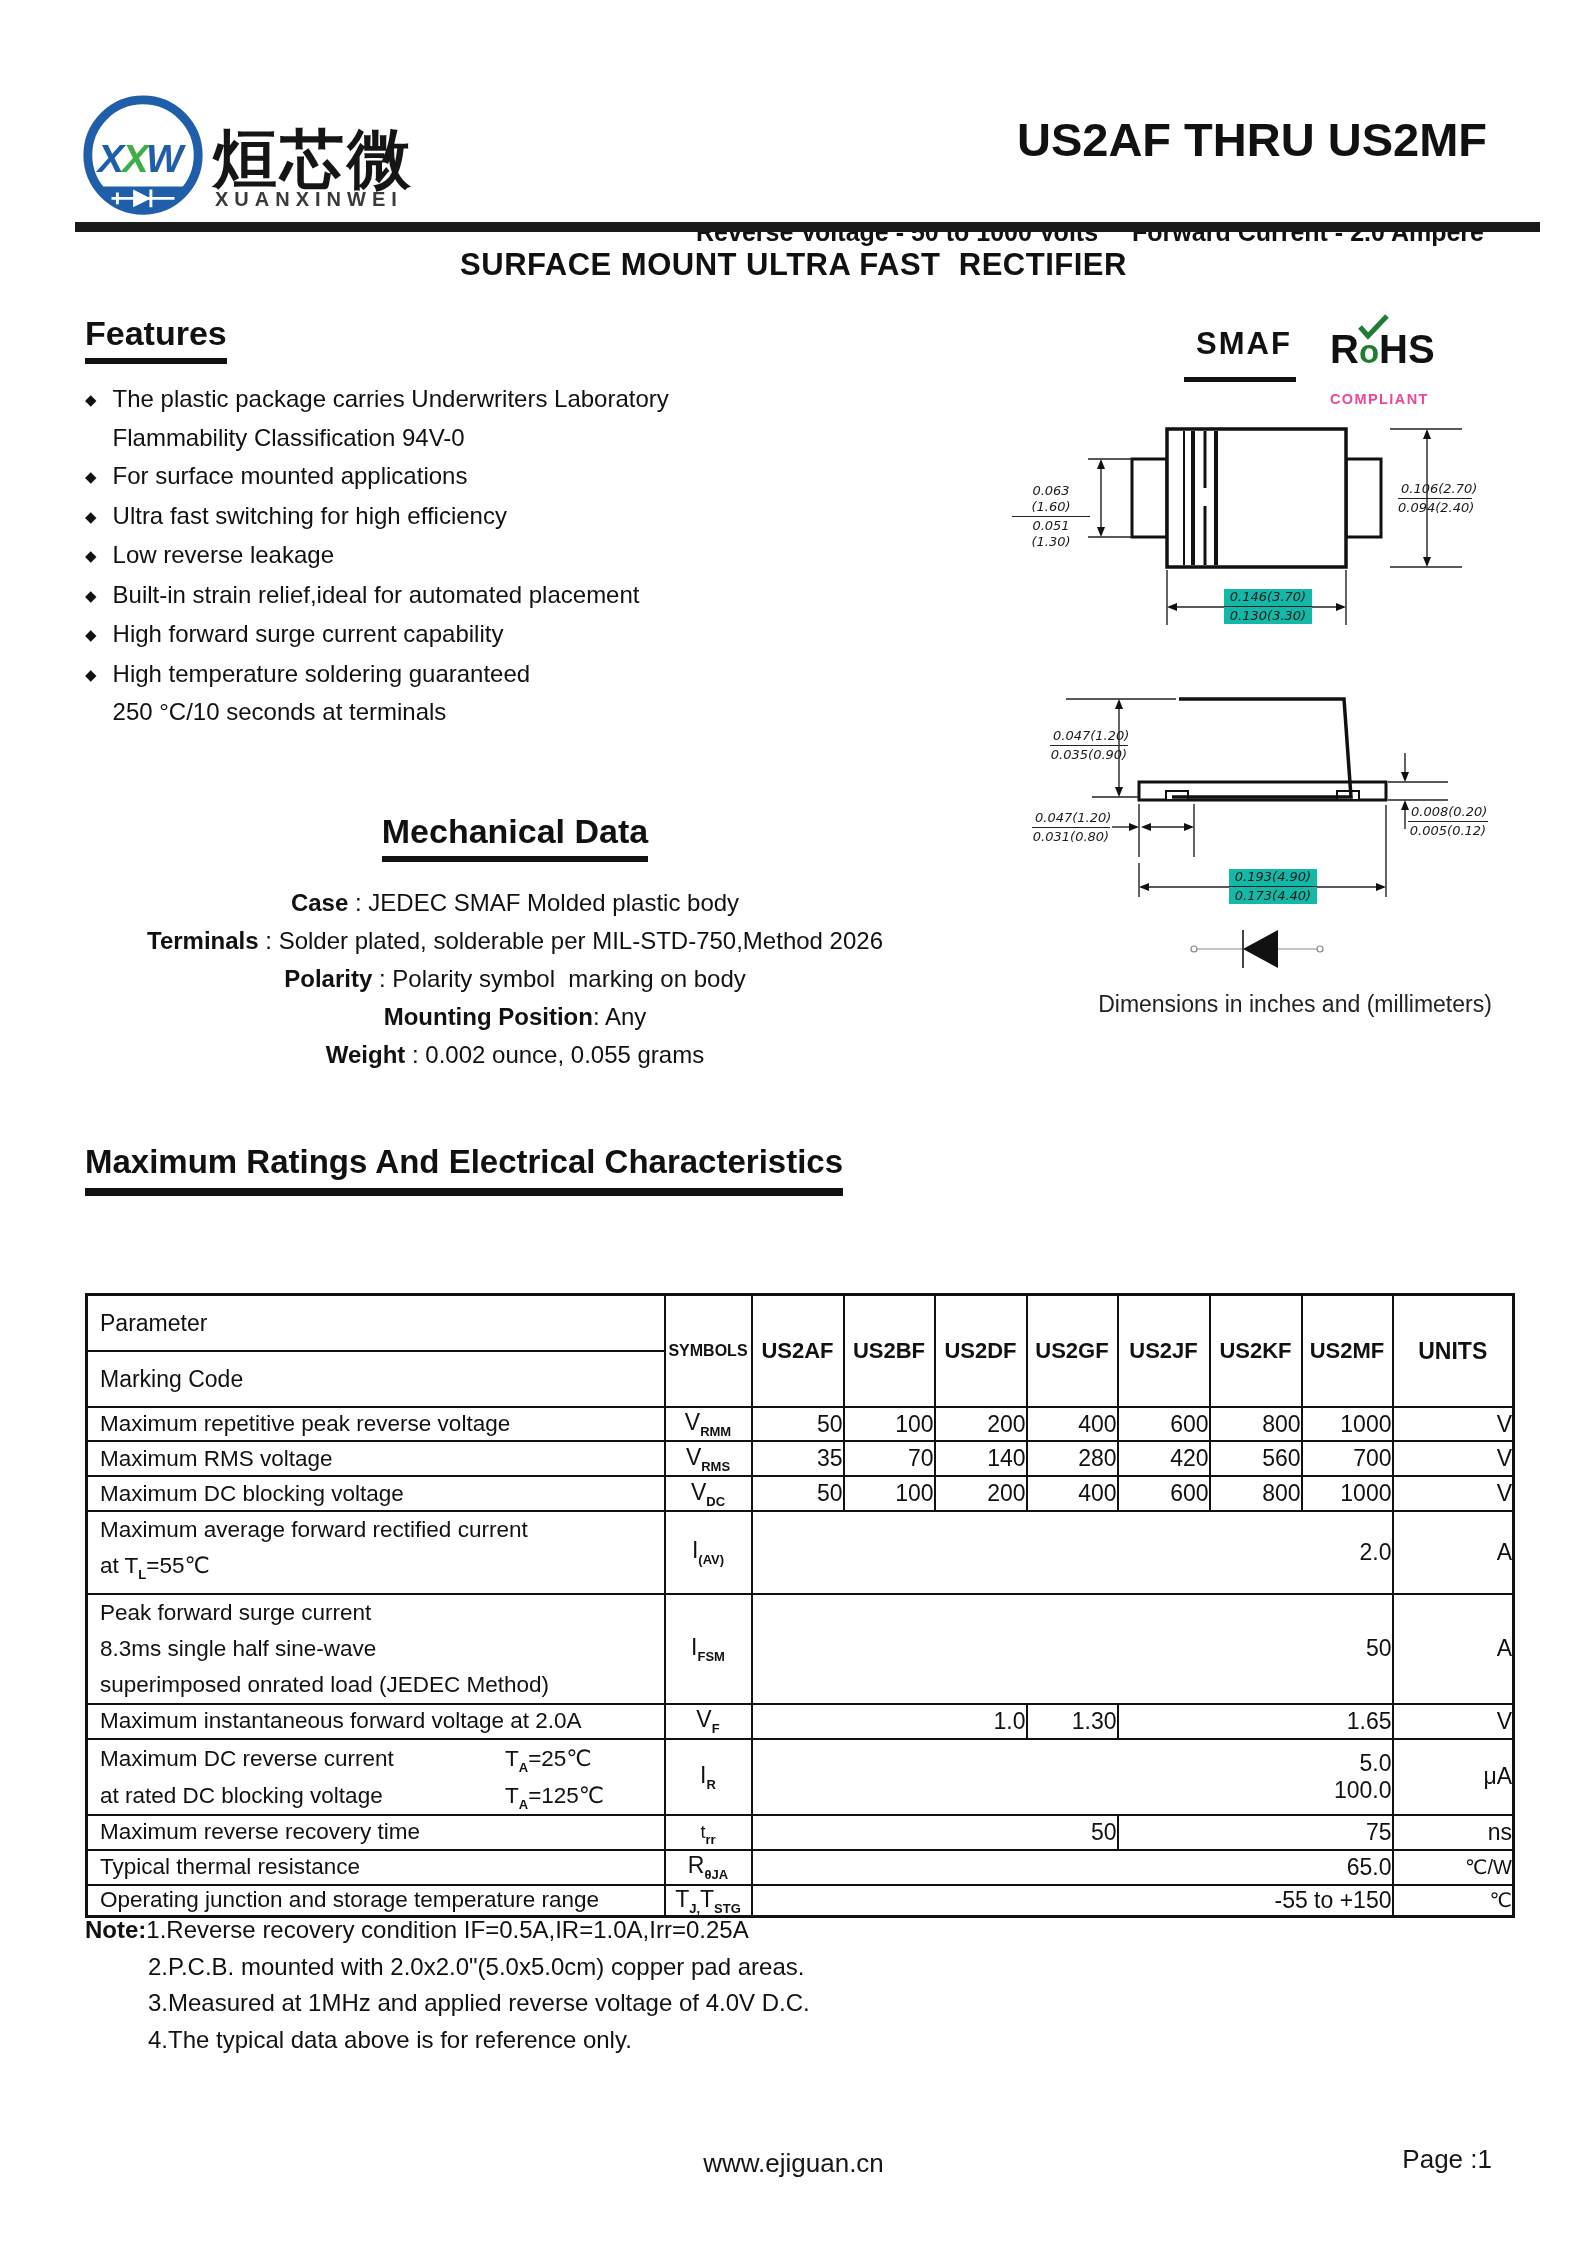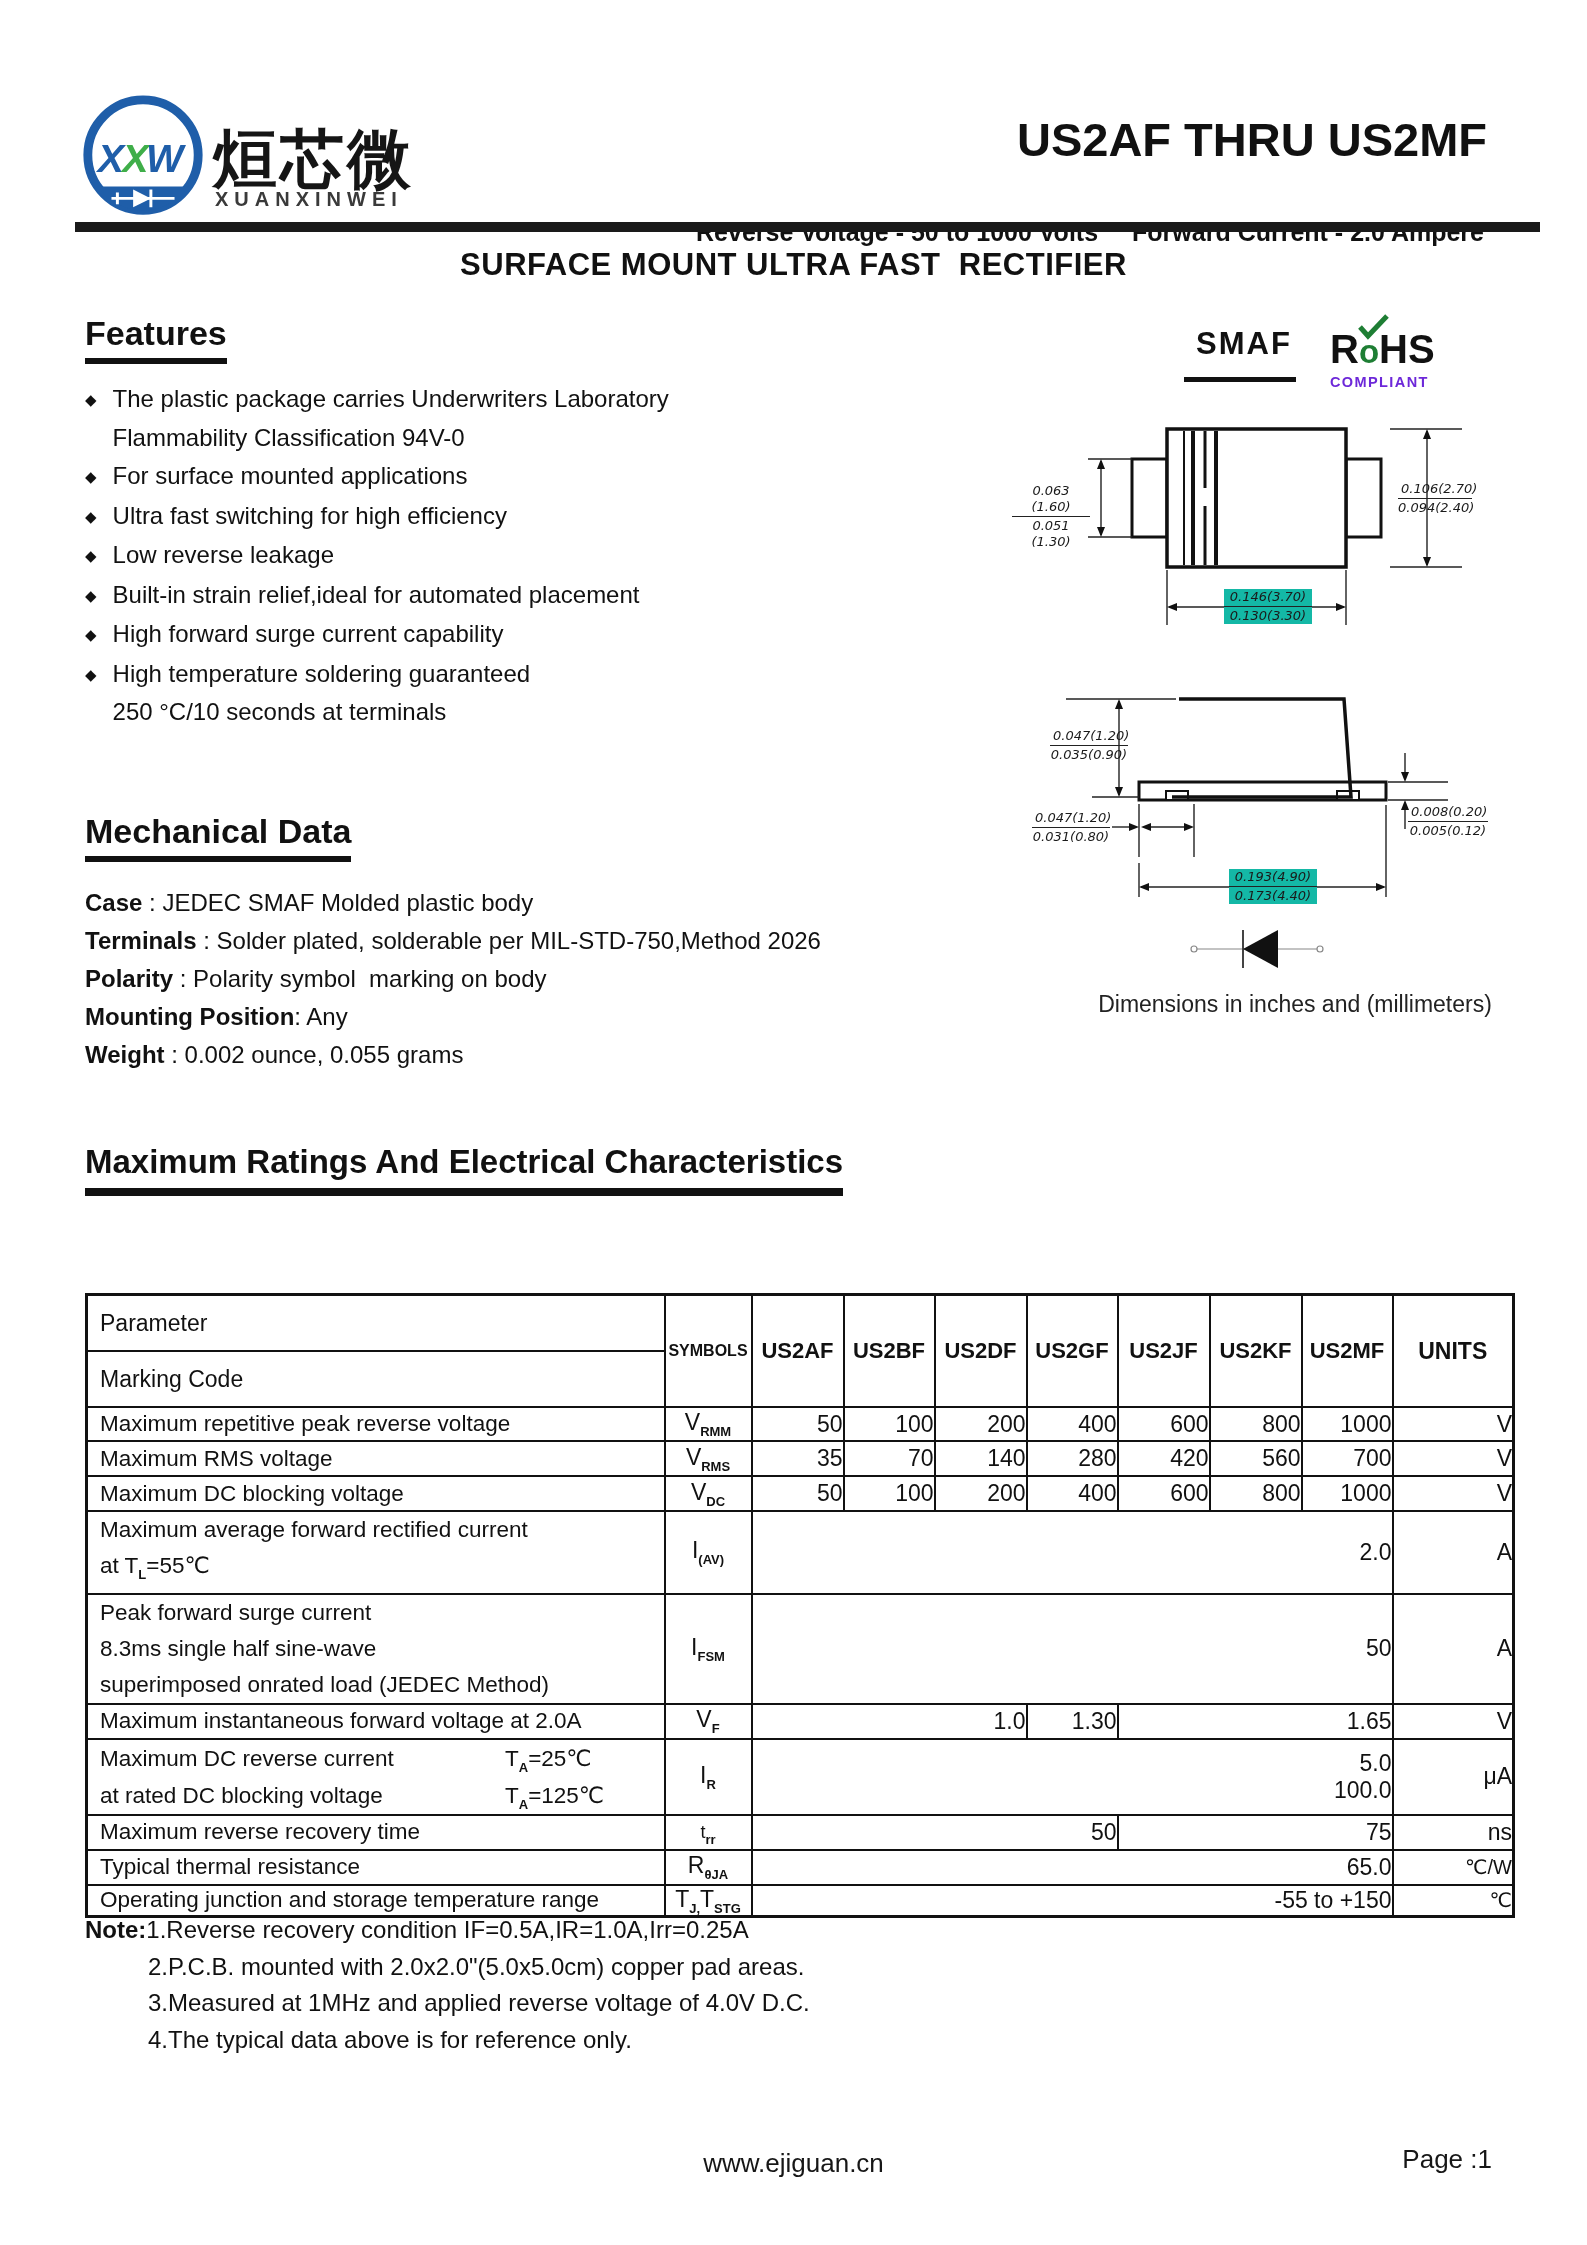--- a/index.html
+++ b/index.html
@@ -27,25 +27,25 @@
   .features ul { list-style:none; margin-top:16px; }
   .features li { display:flex; font-size:24px; line-height:38.5px; }
   .features .dia { font-size:15px; margin-right:16px; margin-top:1px; }
 
   
   .smaf { position:absolute; left:1196px; top:326px; font-size:31px; font-weight:bold; letter-spacing:2px; }
   .smaf-underline { position:absolute; left:1184px; top:377px; width:112px; height:5px; background:#111; }
   .rohs { position:absolute; left:1330px; top:327px; width:140px; }
   .rohs .txt { font-weight:bold; font-size:40px; color:#111; line-height:44px; }
   .rohs .o { color:#1e7e34; font-size:33px; }
-  .rohs .compliant { font-size:14.5px; font-weight:bold; color:#6d28d9; letter-spacing:1.4px; margin-top:0px; }
+  .rohs .compliant { font-size:14.5px; font-weight:bold; color:#ec4899; letter-spacing:1.4px; margin-top:17px; }
   .rohs svg.check { position:absolute; left:27px; top:-13px; }
 
   
-  .mech { position:absolute; left:85px; top:812px; width:860px; }
+  .mech { position:absolute; left:85px; top:812px; width:860px;text-align:center; }
   .mech .lines { margin-top:22px; }
   .mech .mech-line { font-size:24px; line-height:38px; white-space:pre-wrap; }
   .mech .mech-line b { font-weight:bold; }
 
   
   .dgm { position:absolute; }
   .dim { position:absolute; text-align:center; font-size:13px; font-style:italic; color:#1a1a1a;
          line-height:16px; font-family:"DejaVu Sans",sans-serif; }
   .dim .t { border-bottom:1.4px solid #222; padding:0 3px 1px; }
   .dim .b { padding-top:1px; }

